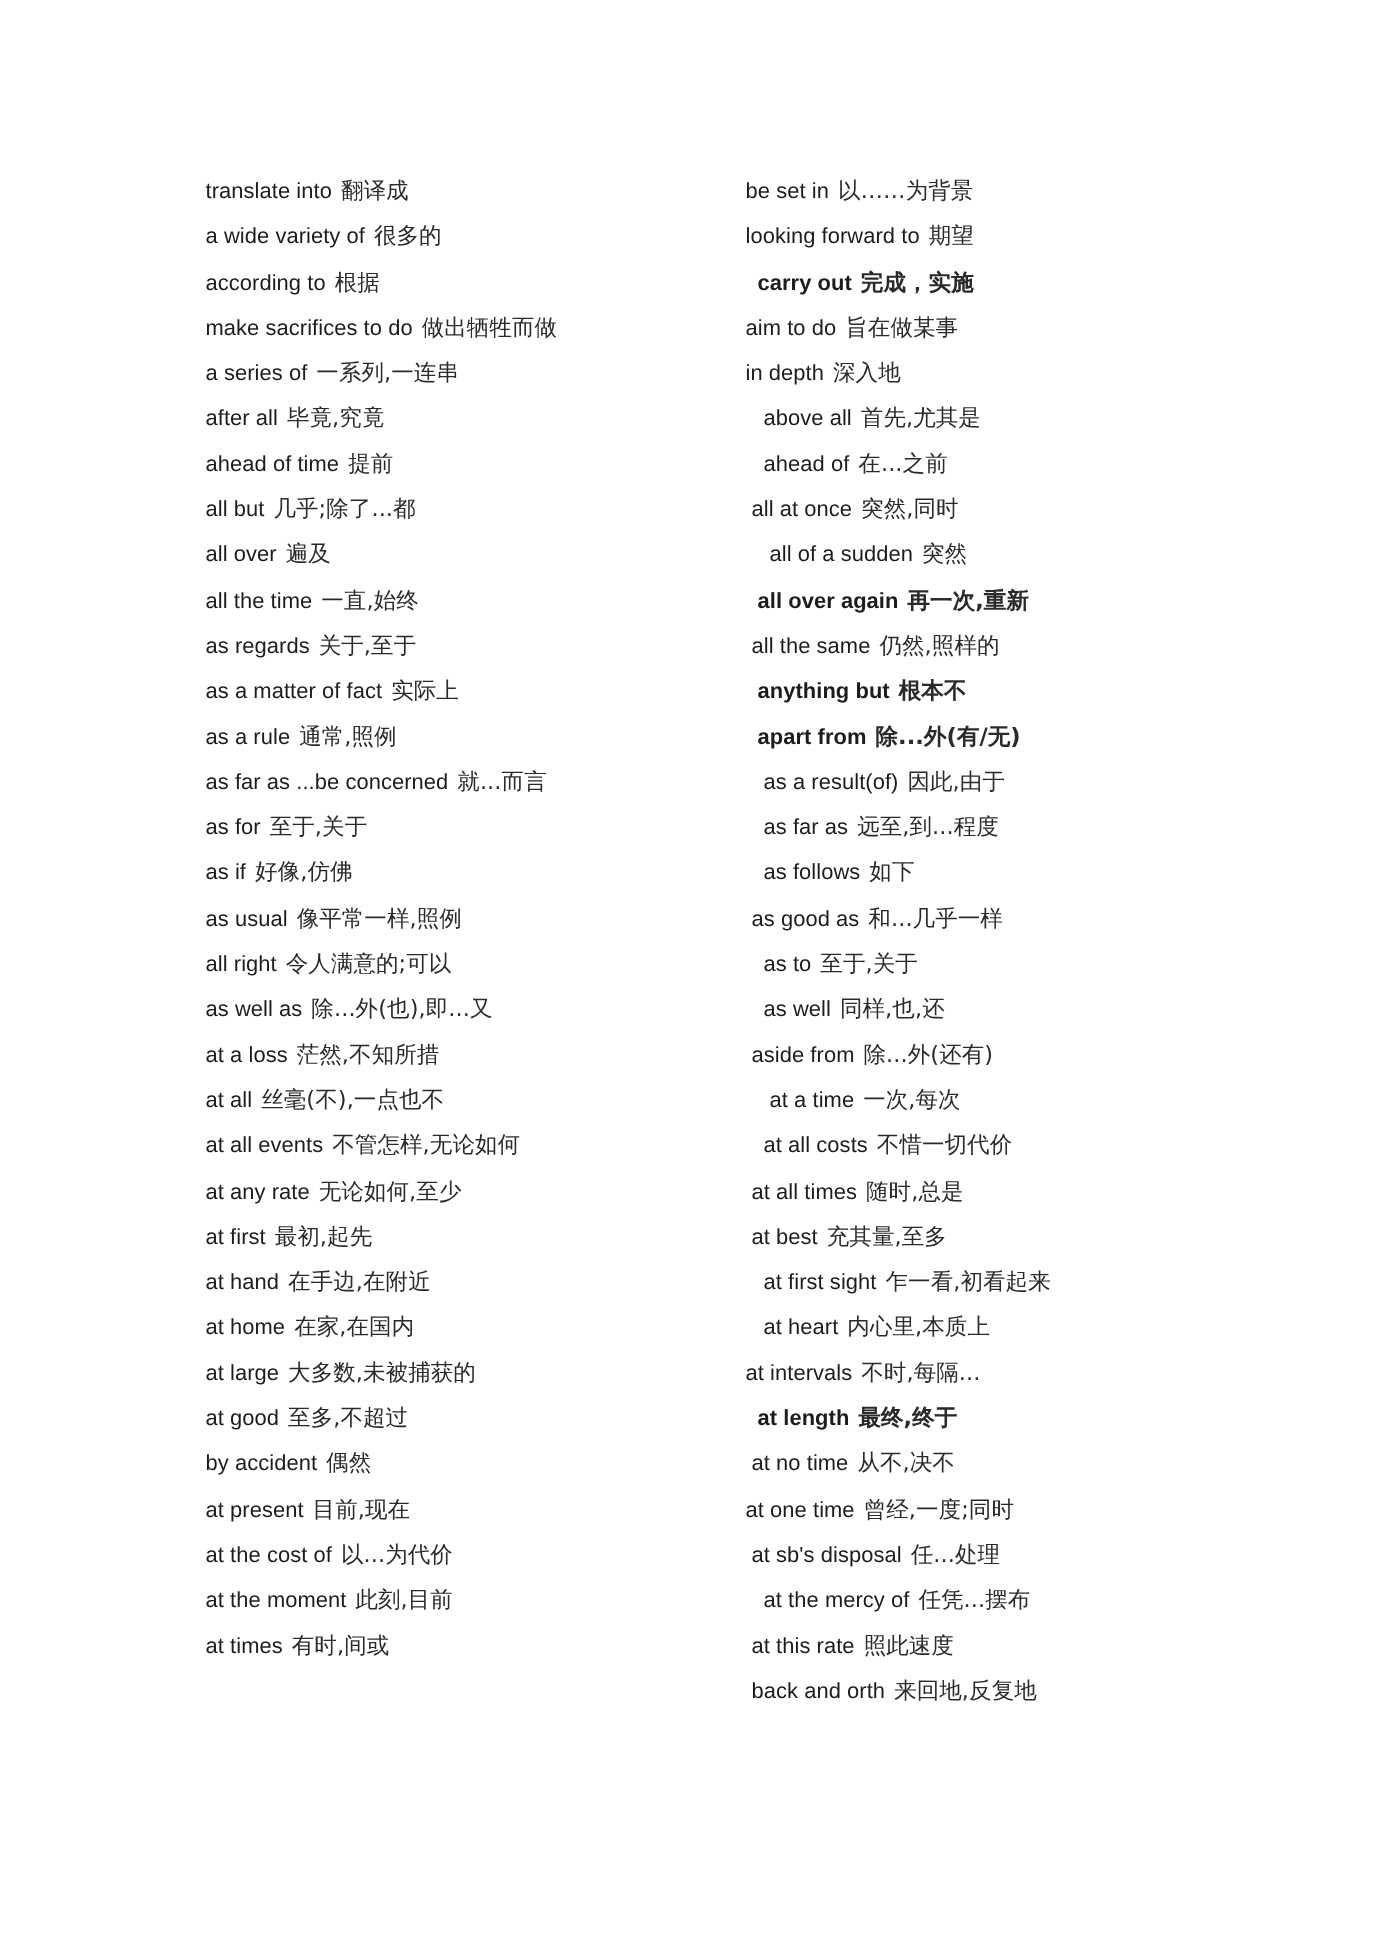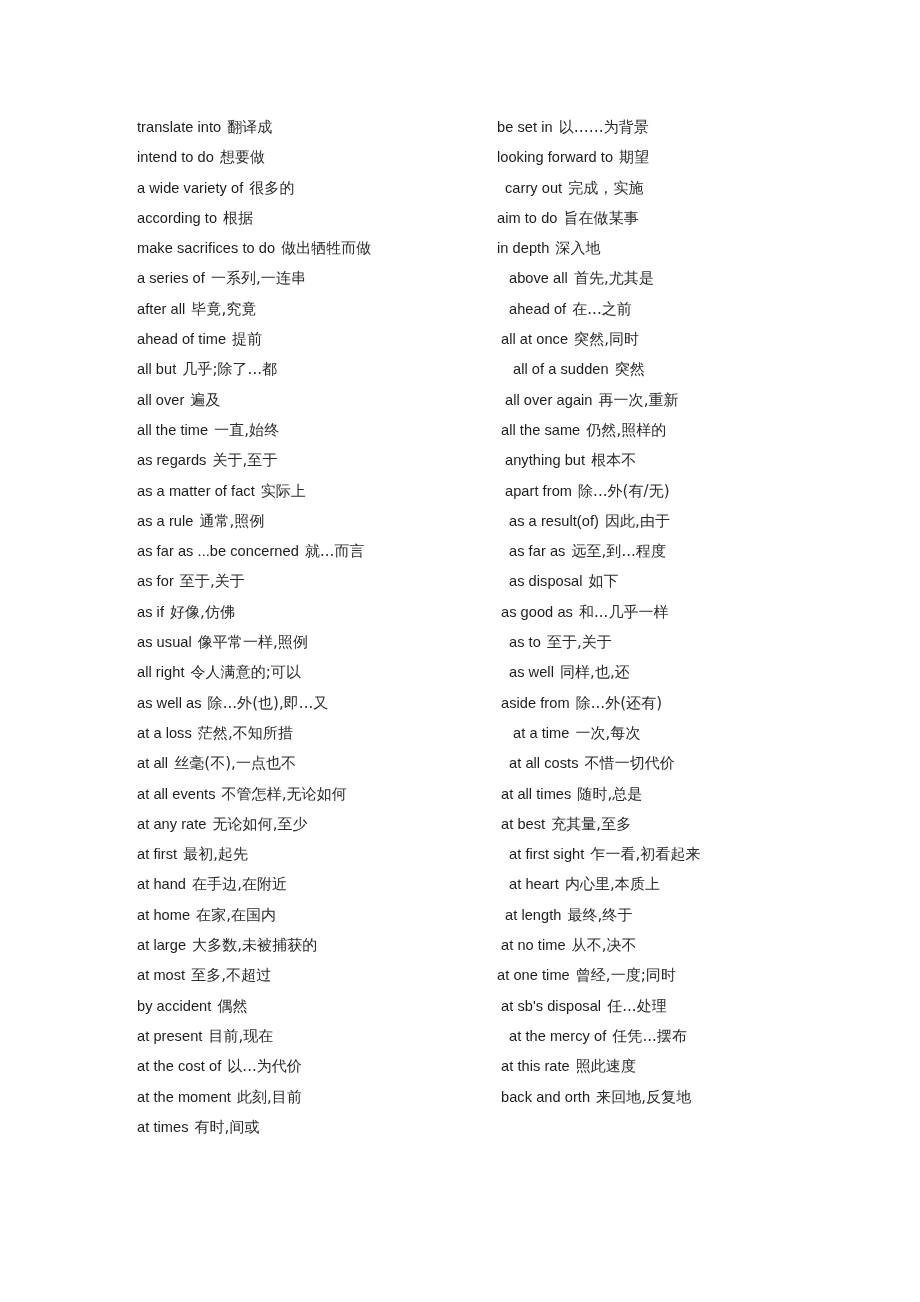--- a/index.html
+++ b/index.html
@@ -59,32 +59,31 @@
   }
   .entry .cn {
     font-family: "DejaVu Sans", "Liberation Sans", sans-serif;
     font-size: 15px;
     color: #2a2a2a;
     margin-left: 6px;
   }
   
   .ind-0 { padding-left: 0px; }
   .ind-1 { padding-left: 4px; }
-  .ind-2 { padding-left: 8px; }
+  .ind-2 { padding-left: 8px; font-weight: bold; }
   .ind-3 { padding-left: 12px; }
   .ind-4 { padding-left: 16px; }
 </style>
 </head>
 <body style="background: rgb(255, 255, 255);">
 
 <div class="page">
   <div class="columns">
     <div class="column column-left">
         <div class="entry ind-0"><span class="en">translate into</span><span class="cn">翻译成</span></div>
-        <div class="entry ind-0"><span class="en">intend to do</span><span class="cn">想要做</span></div>
         <div class="entry ind-0"><span class="en">a wide variety of</span><span class="cn">很多的</span></div>
         <div class="entry ind-0"><span class="en">according to</span><span class="cn">根据</span></div>
         <div class="entry ind-0"><span class="en">make sacrifices to do</span><span class="cn">做出牺牲而做</span></div>
         <div class="entry ind-0"><span class="en">a series of</span><span class="cn">一系列,一连串</span></div>
         <div class="entry ind-0"><span class="en">after all</span><span class="cn">毕竟,究竟</span></div>
         <div class="entry ind-0"><span class="en">ahead of time</span><span class="cn">提前</span></div>
         <div class="entry ind-0"><span class="en">all but</span><span class="cn">几乎;除了...都</span></div>
         <div class="entry ind-0"><span class="en">all over</span><span class="cn">遍及</span></div>
         <div class="entry ind-0"><span class="en">all the time</span><span class="cn">一直,始终</span></div>
         <div class="entry ind-0"><span class="en">as regards</span><span class="cn">关于,至于</span></div>
@@ -97,21 +96,21 @@
         <div class="entry ind-0"><span class="en">all right</span><span class="cn">令人满意的;可以</span></div>
         <div class="entry ind-0"><span class="en">as well as</span><span class="cn">除...外(也),即...又</span></div>
         <div class="entry ind-0"><span class="en">at a loss</span><span class="cn">茫然,不知所措</span></div>
         <div class="entry ind-0"><span class="en">at all</span><span class="cn">丝毫(不),一点也不</span></div>
         <div class="entry ind-0"><span class="en">at all events</span><span class="cn">不管怎样,无论如何</span></div>
         <div class="entry ind-0"><span class="en">at any rate</span><span class="cn">无论如何,至少</span></div>
         <div class="entry ind-0"><span class="en">at first</span><span class="cn">最初,起先</span></div>
         <div class="entry ind-0"><span class="en">at hand</span><span class="cn">在手边,在附近</span></div>
         <div class="entry ind-0"><span class="en">at home</span><span class="cn">在家,在国内</span></div>
         <div class="entry ind-0"><span class="en">at large</span><span class="cn">大多数,未被捕获的</span></div>
-        <div class="entry ind-0"><span class="en">at most</span><span class="cn">至多,不超过</span></div>
+        <div class="entry ind-0"><span class="en">at good</span><span class="cn">至多,不超过</span></div>
         <div class="entry ind-0"><span class="en">by accident</span><span class="cn">偶然</span></div>
         <div class="entry ind-0"><span class="en">at present</span><span class="cn">目前,现在</span></div>
         <div class="entry ind-0"><span class="en">at the cost of</span><span class="cn">以...为代价</span></div>
         <div class="entry ind-0"><span class="en">at the moment</span><span class="cn">此刻,目前</span></div>
         <div class="entry ind-0"><span class="en">at times</span><span class="cn">有时,间或</span></div>
       </div>
     <div class="column column-right">
         <div class="entry ind-0"><span class="en">be set in</span><span class="cn">以……为背景</span></div>
         <div class="entry ind-0"><span class="en">looking forward to</span><span class="cn">期望</span></div>
         <div class="entry ind-2"><span class="en">carry out</span><span class="cn">完成，实施</span></div>
@@ -120,31 +119,32 @@
         <div class="entry ind-3"><span class="en">above all</span><span class="cn">首先,尤其是</span></div>
         <div class="entry ind-3"><span class="en">ahead of</span><span class="cn">在...之前</span></div>
         <div class="entry ind-1"><span class="en">all at once</span><span class="cn">突然,同时</span></div>
         <div class="entry ind-4"><span class="en">all of a sudden</span><span class="cn">突然</span></div>
         <div class="entry ind-2"><span class="en">all over again</span><span class="cn">再一次,重新</span></div>
         <div class="entry ind-1"><span class="en">all the same</span><span class="cn">仍然,照样的</span></div>
         <div class="entry ind-2"><span class="en">anything but</span><span class="cn">根本不</span></div>
         <div class="entry ind-2"><span class="en">apart from</span><span class="cn">除...外(有/无)</span></div>
         <div class="entry ind-3"><span class="en">as a result(of)</span><span class="cn">因此,由于</span></div>
         <div class="entry ind-3"><span class="en">as far as</span><span class="cn">远至,到...程度</span></div>
-        <div class="entry ind-3"><span class="en">as disposal</span><span class="cn">如下</span></div>
+        <div class="entry ind-3"><span class="en">as follows</span><span class="cn">如下</span></div>
         <div class="entry ind-1"><span class="en">as good as</span><span class="cn">和...几乎一样</span></div>
         <div class="entry ind-3"><span class="en">as to</span><span class="cn">至于,关于</span></div>
         <div class="entry ind-3"><span class="en">as well</span><span class="cn">同样,也,还</span></div>
         <div class="entry ind-1"><span class="en">aside from</span><span class="cn">除...外(还有)</span></div>
         <div class="entry ind-4"><span class="en">at a time</span><span class="cn">一次,每次</span></div>
         <div class="entry ind-3"><span class="en">at all costs</span><span class="cn">不惜一切代价</span></div>
         <div class="entry ind-1"><span class="en">at all times</span><span class="cn">随时,总是</span></div>
         <div class="entry ind-1"><span class="en">at best</span><span class="cn">充其量,至多</span></div>
         <div class="entry ind-3"><span class="en">at first sight</span><span class="cn">乍一看,初看起来</span></div>
         <div class="entry ind-3"><span class="en">at heart</span><span class="cn">内心里,本质上</span></div>
+        <div class="entry ind-0"><span class="en">at intervals</span><span class="cn">不时,每隔...</span></div>
         <div class="entry ind-2"><span class="en">at length</span><span class="cn">最终,终于</span></div>
         <div class="entry ind-1"><span class="en">at no time</span><span class="cn">从不,决不</span></div>
         <div class="entry ind-0"><span class="en">at one time</span><span class="cn">曾经,一度;同时</span></div>
         <div class="entry ind-1"><span class="en">at sb's disposal</span><span class="cn">任...处理</span></div>
         <div class="entry ind-3"><span class="en">at the mercy of</span><span class="cn">任凭...摆布</span></div>
         <div class="entry ind-1"><span class="en">at this rate</span><span class="cn">照此速度</span></div>
         <div class="entry ind-1"><span class="en">back and orth</span><span class="cn">来回地,反复地</span></div>
       </div>
   </div>
 </div>

